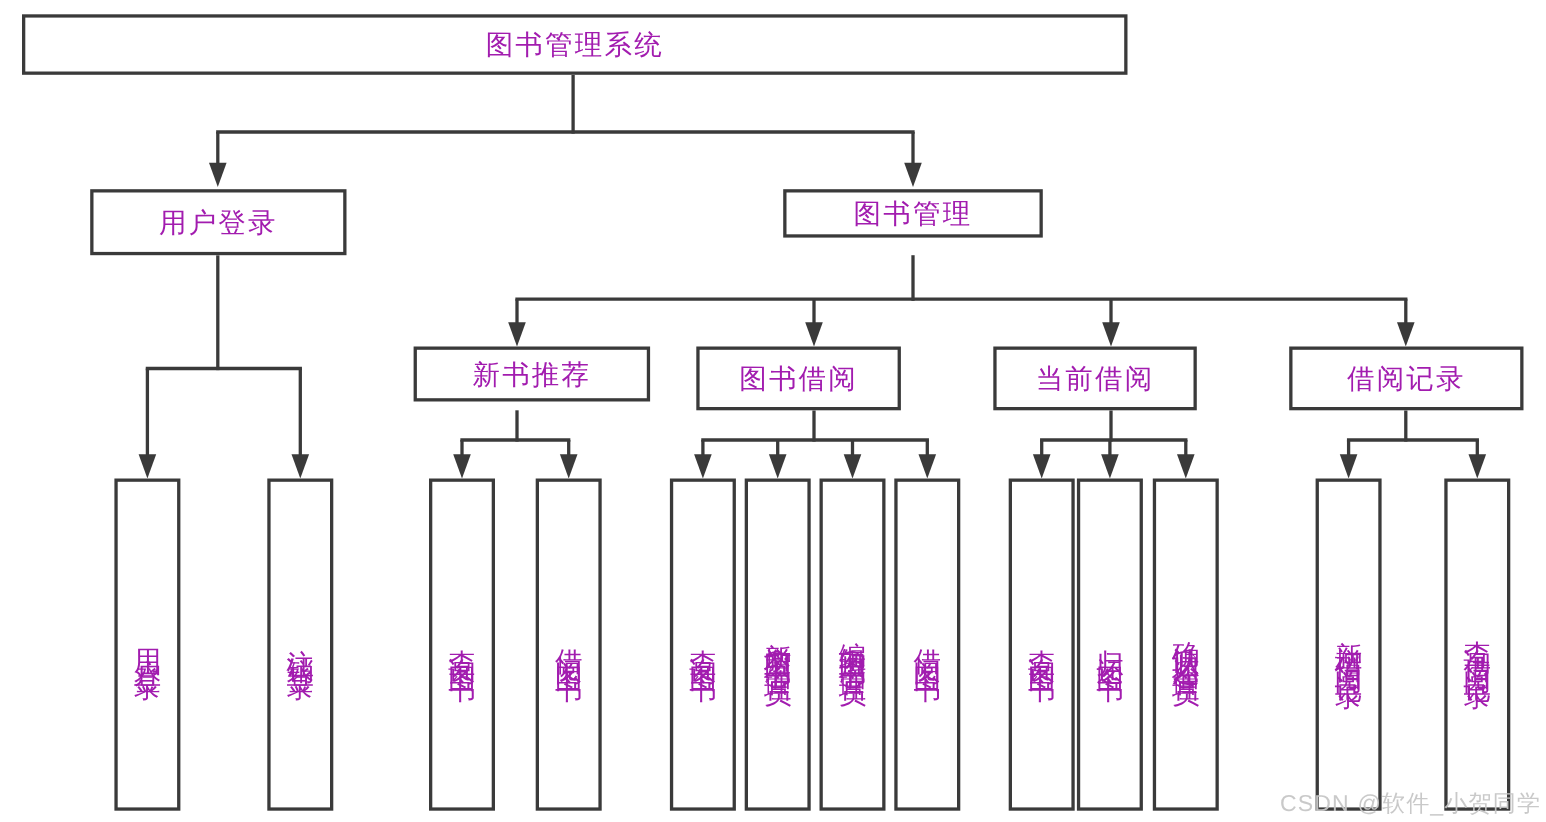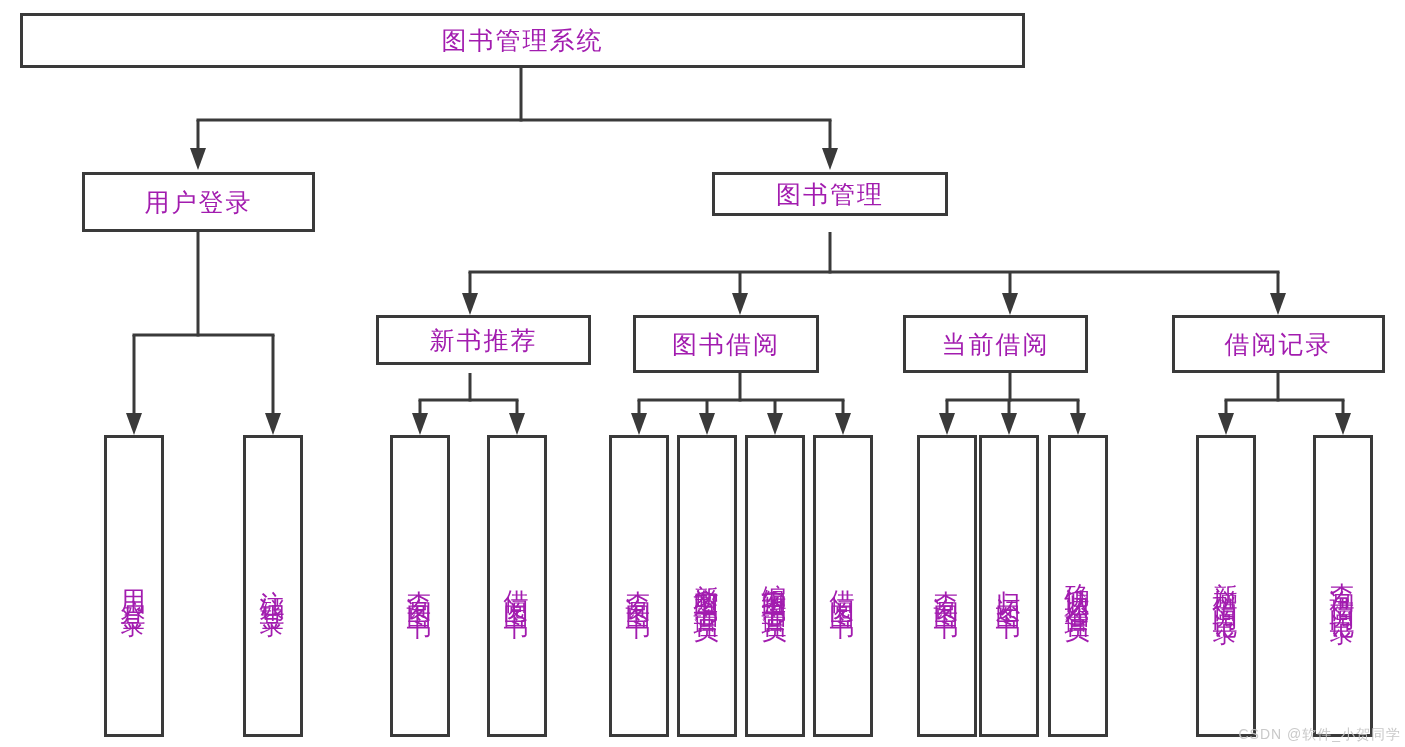--- a/index.html
+++ b/index.html
@@ -28,21 +28,21 @@
     text-orientation:mixed;
     letter-spacing:8px;
     font-size:25px;
   }
   .leaf.long{letter-spacing:5px;}
   #connectors{position:absolute;left:0;top:0;}
   .watermark{
     position:absolute;
     right:4px;
     bottom:3px;
-    font-size:14px;
+    font-size:21px;
     color:rgba(198,198,198,0.95);
     letter-spacing:1px;
     z-index:5;
   }
 </style>
 </head>
 <body>
 
 <div id="stage">
 

